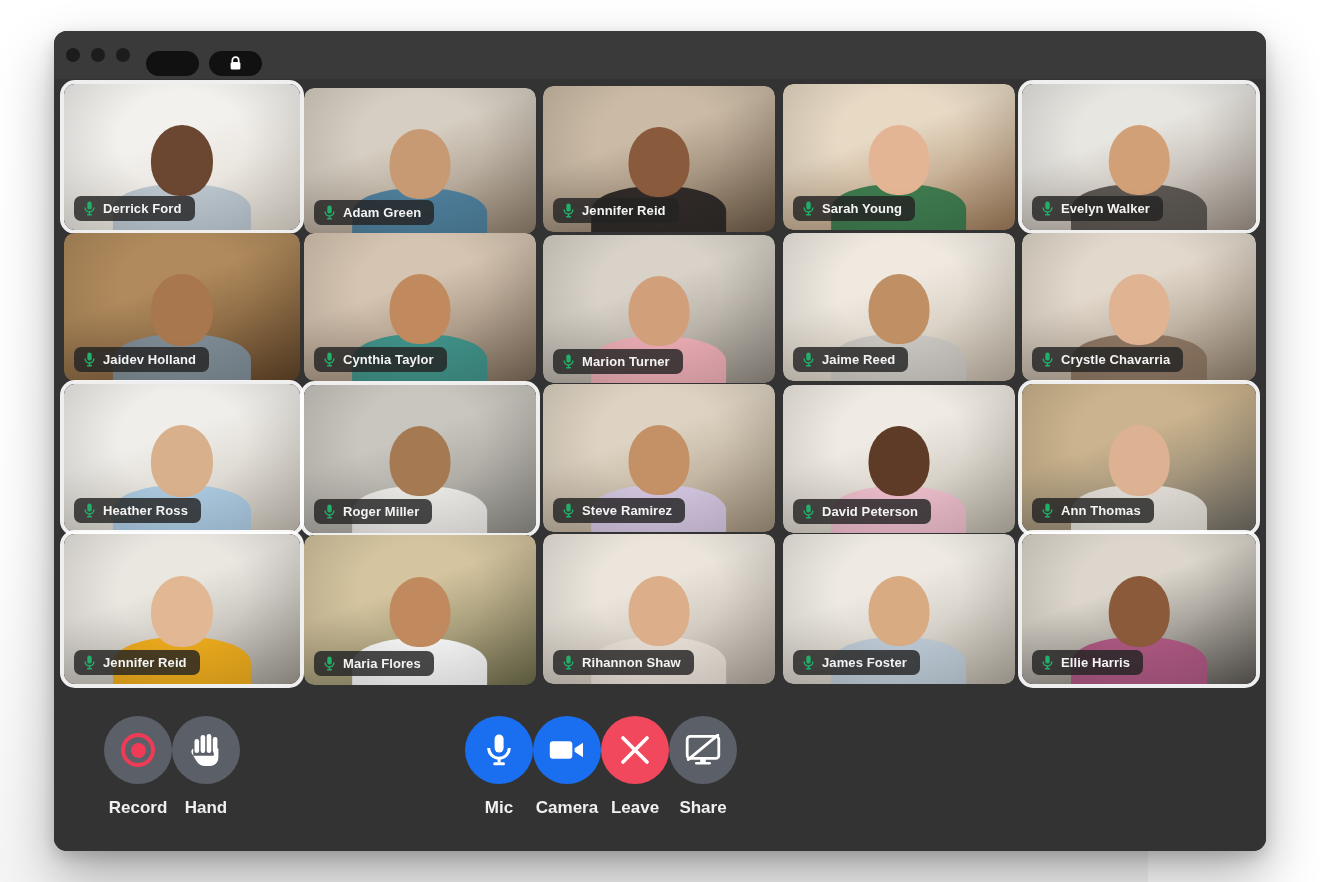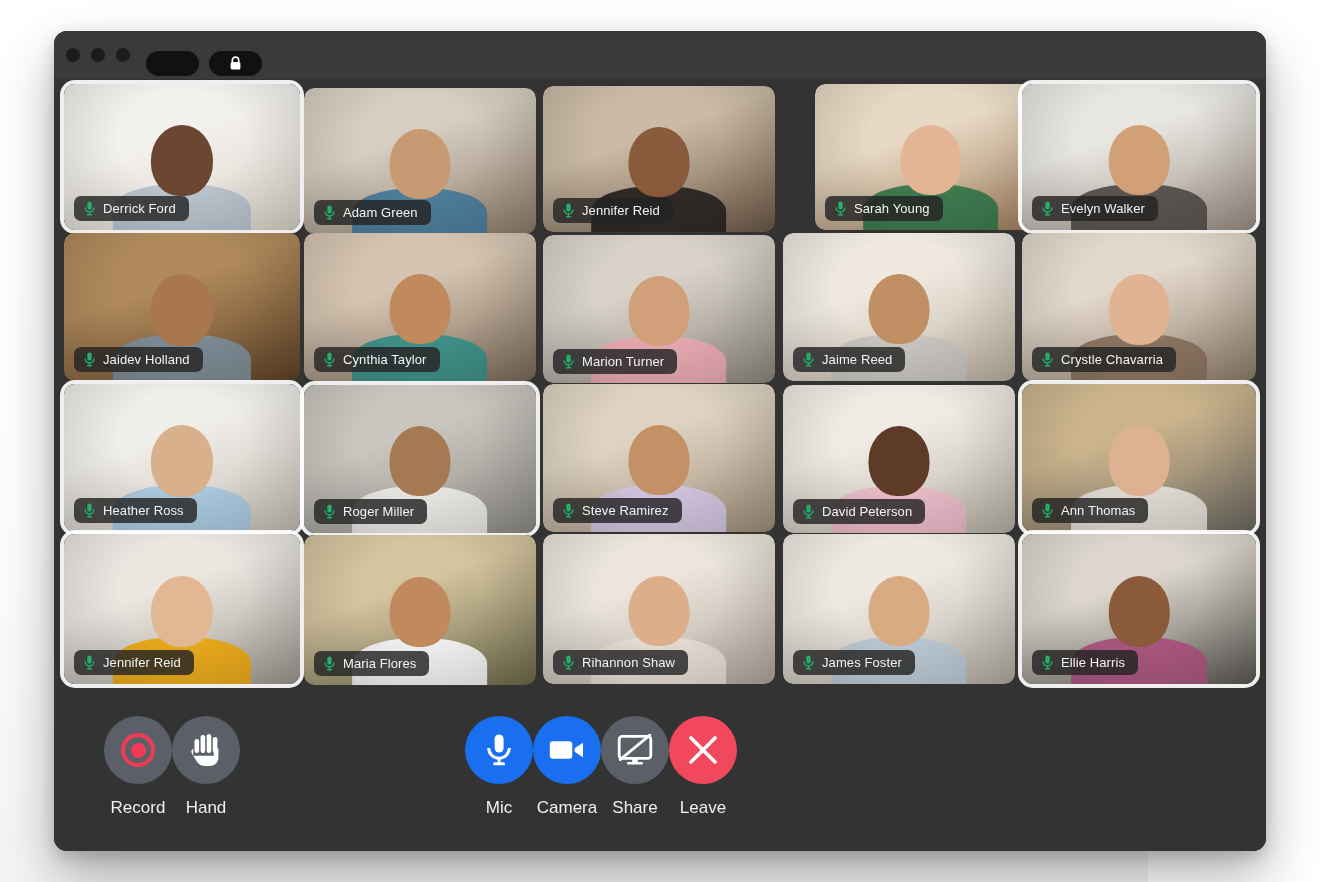--- a/index.html
+++ b/index.html
@@ -11,20 +11,21 @@
     overflow: hidden;
     font-family: "Liberation Sans", sans-serif;
     background: #ffffff;
   }
 
   #stage {
     position: relative;
     width: 1148px;
     height: 882px;
     background: linear-gradient(180deg,#ffffff 0%, #fdfdfd 60%, #f4f4f4 100%);
+    font-weight: bold;
   }
 
   
   .window {
     position: absolute;
     left: 54px;
     top: 31px;
     width: 1212px;
     height: 820px;
     background: #333333;
@@ -273,21 +274,21 @@
           <div class="badge">
   <svg class="mic-ic" width="11" height="15" viewBox="0 0 11 15">
     <rect x="3.3" y="0.6" width="4.4" height="8" rx="2.2" fill="#21b06a"></rect>
     <path d="M1.1 6.6a4.4 4.4 0 0 0 8.8 0" fill="none" stroke="#21b06a" stroke-width="1.4"></path>
     <rect x="4.8" y="10.6" width="1.4" height="2.6" fill="#21b06a"></rect>
     <rect x="2.9" y="13.0" width="5.2" height="1.4" rx="0.7" fill="#21b06a"></rect>
   </svg>
             <span class="nm">Jennifer Reid</span>
           </div>
         </div>
-        <div class="tile" style="left: 729px; top: 5px; width: 232px; height: 146px; margin-left: 32px;">
+        <div class="tile" style="left: 729px; top: 5px; width: 232px; height: 146px;">
           <div class="feed" style="background: linear-gradient(160deg, rgb(231, 217, 196) 0%, rgb(231, 217, 196) 38%, rgb(157, 122, 88) 100%);">
             <div class="person">
               <div class="torso" style="background: rgb(62, 122, 78);"></div>
               <div class="head" style="background: rgb(227, 181, 149);"></div>
             </div>
           </div>
           <div class="badge">
   <svg class="mic-ic" width="11" height="15" viewBox="0 0 11 15">
     <rect x="3.3" y="0.6" width="4.4" height="8" rx="2.2" fill="#21b06a"></rect>
     <path d="M1.1 6.6a4.4 4.4 0 0 0 8.8 0" fill="none" stroke="#21b06a" stroke-width="1.4"></path>
@@ -611,36 +612,36 @@
           <div class="ctl">
             <div class="circ blue">
               <svg width="36" height="24" viewBox="0 0 36 24">
       <rect x="0.8" y="3.2" width="22.5" height="17.6" rx="3.2" fill="#ffffff"></rect>
       <path d="M25.6 10.2l8.4-5.4v14.4l-8.4-5.4z" fill="#ffffff"></path>
     </svg>
             </div>
             <div class="lbl">Camera</div>
           </div>
           <div class="ctl">
+            <div class="circ red">
+              <svg width="32" height="32" viewBox="0 0 32 32">
+      <line x1="4" y1="4" x2="28" y2="28" stroke="#ffffff" stroke-width="3.6" stroke-linecap="round"></line>
+      <line x1="28" y1="4" x2="4" y2="28" stroke="#ffffff" stroke-width="3.6" stroke-linecap="round"></line>
+    </svg>
+            </div>
+            <div class="lbl">Leave</div>
+          </div>
+          <div class="ctl">
             <div class="circ neutral">
               <svg width="36" height="32" viewBox="0 0 36 32">
       <rect x="2.2" y="2.4" width="31.6" height="22" rx="3" fill="none" stroke="#ffffff" stroke-width="2.8"></rect>
       <rect x="15.2" y="24.4" width="5.6" height="4" fill="#ffffff"></rect>
       <rect x="10" y="28" width="16" height="2.6" rx="1.3" fill="#ffffff"></rect>
       <line x1="3.2" y1="25.6" x2="32.8" y2="1.2" stroke="#ffffff" stroke-width="2.8" stroke-linecap="round"></line>
     </svg>
             </div>
             <div class="lbl">Share</div>
           </div>
-          <div class="ctl">
-            <div class="circ red">
-              <svg width="32" height="32" viewBox="0 0 32 32">
-      <line x1="4" y1="4" x2="28" y2="28" stroke="#ffffff" stroke-width="3.6" stroke-linecap="round"></line>
-      <line x1="28" y1="4" x2="4" y2="28" stroke="#ffffff" stroke-width="3.6" stroke-linecap="round"></line>
-    </svg>
-            </div>
-            <div class="lbl">Leave</div>
-          </div>
         </div>
     </div>
 
   </div>
 </div>
 
 </body></html>

